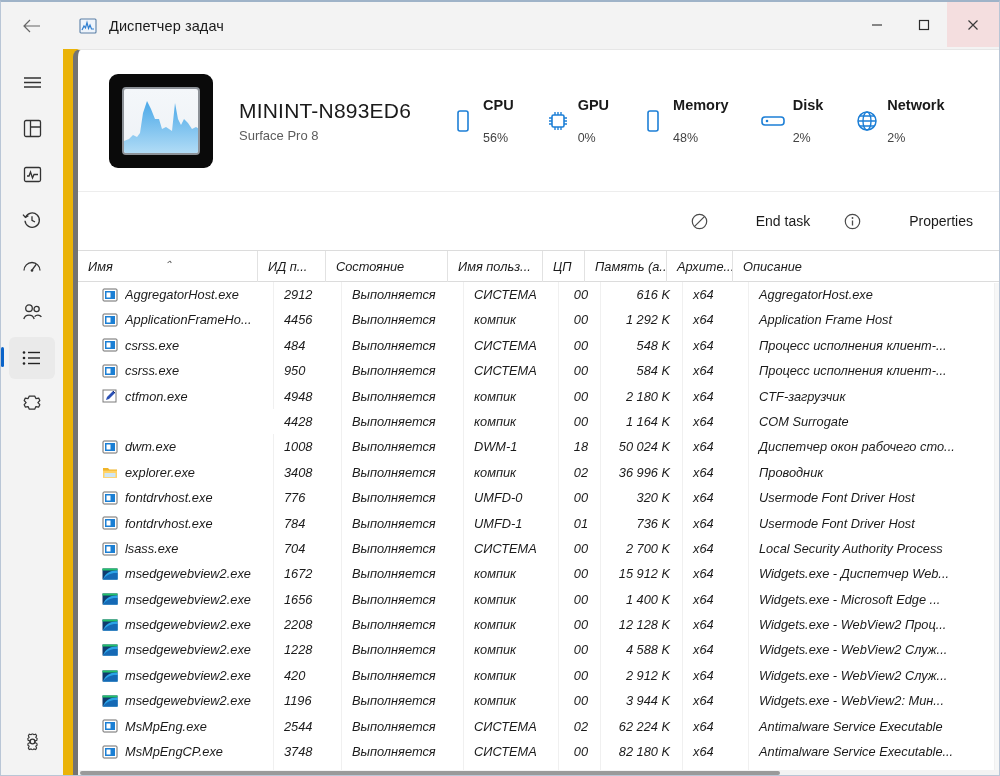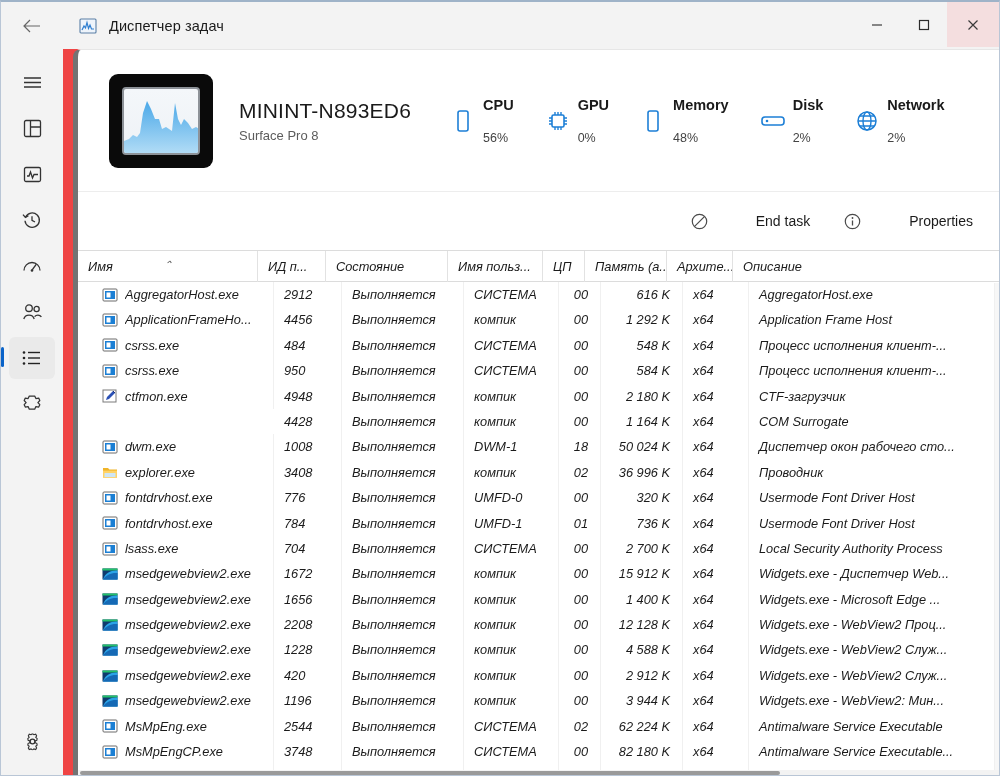--- a/index.html
+++ b/index.html
@@ -6,21 +6,21 @@
   html, body {
     width: 1000px; height: 776px;
     overflow: hidden;
     background: #f3f3f3;
     font-family: "Liberation Sans", sans-serif;
     -webkit-font-smoothing: antialiased;
   }
   #app {
     position: relative;
     width: 1000px; height: 776px;
-    background: #ef4444;
+    background: #eab308;
     border: 1px solid #b9c6d6;
     border-top: 2px solid #9fb3c8;
     overflow: hidden;
   }
 
   
   .titlebar {
     position: absolute; top: 0; left: 0;
     width: 998px; height: 47px;
     background: #f3f3f3;

